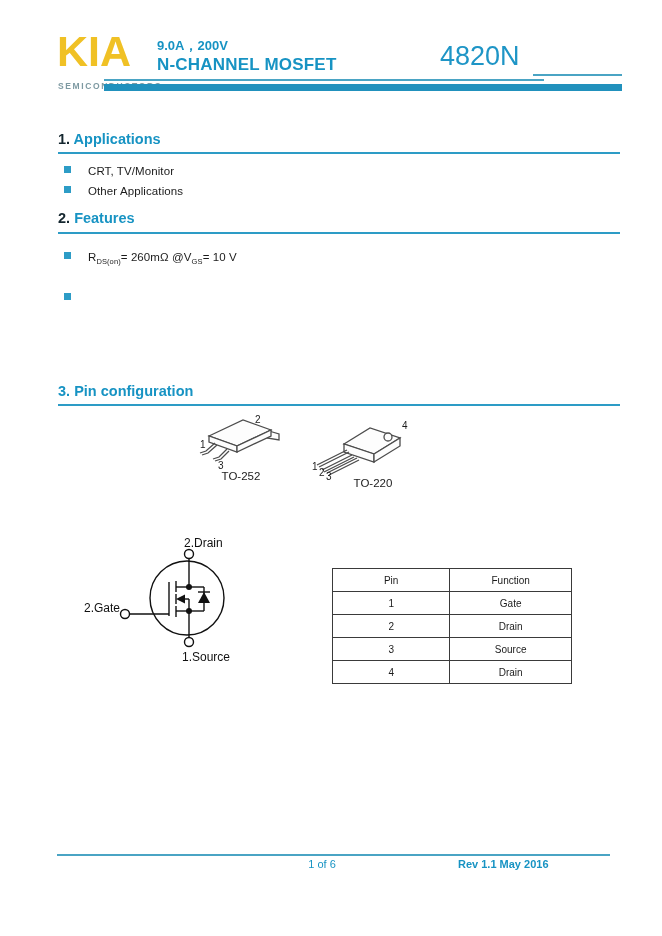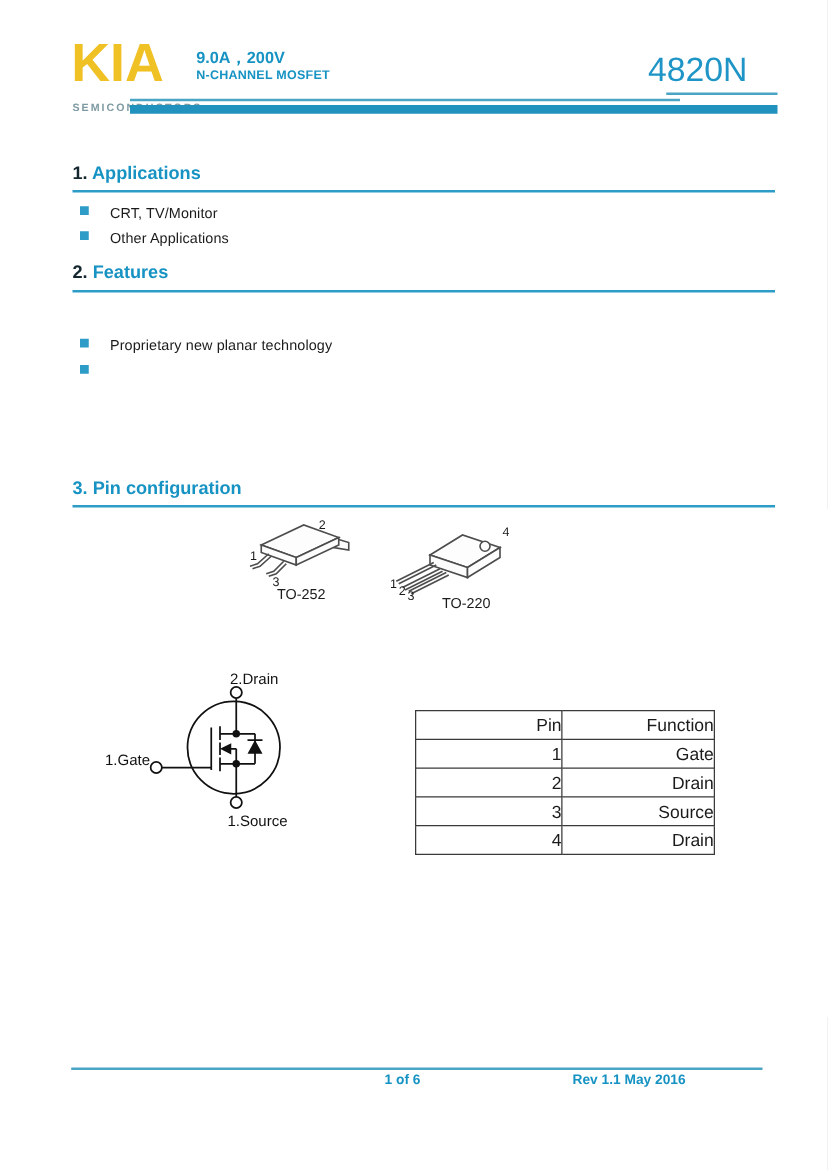--- a/index.html
+++ b/index.html
@@ -3,22 +3,22 @@
 <meta charset="utf-8">
 <style>
   html,body{margin:0;padding:0;background:#e8e8e8;font-family:"Liberation Sans",sans-serif;}
   .page{position:relative;width:662px;height:936px;background:#ffffff;margin:0 auto;overflow:hidden;}
   .abs{position:absolute;}
 
   
   .logo{left:57px;top:30px;font-size:43px;font-weight:800;color:#f0c125;letter-spacing:0px;line-height:1;}
   .logo-sub{left:58px;top:81px;font-size:8.5px;font-weight:700;color:#7e9aa2;letter-spacing:1.6px;}
   .subtitle1{left:157px;top:37px;font-size:13px;font-weight:700;color:#1793c3;}
-  .subtitle2{left:157px;top:55px;font-size:10px;font-weight:700;color:#1793c3;letter-spacing:0.2px;}
-  .partnum{left:440px;top:41px;width:158px;text-align:right;font-size:27px;font-weight:500;color:#1e95c6;}
+  .subtitle2{left:157px;top:55px;font-size:17px;font-weight:700;color:#1793c3;letter-spacing:0.2px;}
+  .partnum{left:440px;top:41px;width:158px;text-align:left;font-size:27px;font-weight:500;color:#1e95c6;}
   .hline-thin{top:79px;left:104px;width:440px;height:2px;background:#4aa4c4;}
   .hline-step{top:74px;left:533px;width:89px;height:2px;background:#4aa4c4;}
   .hbar{top:84px;left:104px;width:518px;height:7px;background:#2191bd;}
 
   
   .sec{left:58px;font-size:14.5px;font-weight:700;}
   .sec .num-dark{color:#14262e;}
   .sec .num-accent{color:#1793c3;}
   .sec .stitle{color:#1793c3;text-align:right;}
   .underline{left:58px;width:562px;height:2px;background:#2d9cc6;}
@@ -36,27 +36,27 @@
   .pinnum{font-size:10px;fill:#1b1b1b;font-family:"Liberation Sans",sans-serif;}
 
   
   .sym-label{font-size:12px;color:#111;}
   .sym-stroke{stroke:#111;stroke-width:1.4;fill:none;}
   .sym-fillb{fill:#111;stroke:none;}
   .ring{fill:#fff;stroke:#111;stroke-width:1.4;}
 
   
   .pin-table{left:332px;top:568px;width:240px;border-collapse:collapse;}
-  .pin-table td,.pin-table th{border:1px solid #3a3a3a;height:22px;font-size:14px;font-weight:400;color:#1b1b1b;text-align:right;padding:0;}
+  .pin-table td,.pin-table th{border:1px solid #3a3a3a;height:22px;font-size:10px;font-weight:400;color:#1b1b1b;text-align:center;padding:0;}
   .pin-table .c1{width:118px;}
   .pin-table .c2{width:122px;}
 
   
   .fline{top:854px;left:57px;width:553px;height:2px;background:#4aa4c4;}
-  .fpage{top:858px;left:282px;width:80px;text-align:center;font-size:11px;font-weight:700;color:#1793c3;}
+  .fpage{top:858px;left:282px;width:80px;text-align:center;font-size:11px;font-weight:400;color:#1793c3;}
   .frev{top:858px;left:458px;width:108px;text-align:left;font-size:11px;font-weight:700;color:#1793c3;}
 </style>
 </head>
 <body>
 
 <div class="page">
 
   <div class="abs logo">KIA</div>
   <div class="abs logo-sub">SEMICONDUCTORS</div>
   <div class="abs subtitle1">9.0A，200V</div>
@@ -78,22 +78,22 @@
   <div class="abs bullet" style="top:164px">
     <span class="sq"></span><span class="btxt">CRT, TV/Monitor</span>
   </div>
 
   <div class="abs sec" style="top:210px">
     <span class="num-dark">2.</span>
     <span class="stitle">Features</span>
   </div>
   <div class="abs underline" style="top:232px"></div>
 
-  <div class="abs bullet" style="top:270px">
-    <span class="sq"></span><span class="btxt">Proprietary new planar technology</span>
+  <div class="abs bullet" style="top:250px">
+    <span class="sq"></span><span class="btxt"><span>R</span><sub>DS(on)</sub><span>= 260mΩ @V</span><sub>GS</sub><span>= 10 V</span></span>
   </div>
   <div class="abs bullet" style="top:291px">
     <span class="sq"></span>
   </div>
 
   <div class="abs sec" style="top:383px">
     <span class="num-accent">3.</span>
     <span class="stitle">Pin configuration</span>
   </div>
   <div class="abs underline" style="top:404px"></div>
@@ -160,21 +160,21 @@
     <circle class="sym-fillb" cx="119" cy="57" r="3"></circle>
     <circle class="sym-fillb" cx="119" cy="81" r="3"></circle>
 
     <line class="sym-stroke" x1="119" y1="57" x2="134" y2="57"></line>
     <line class="sym-stroke" x1="119" y1="81" x2="134" y2="81"></line>
     <line class="sym-stroke" x1="134" y1="57" x2="134" y2="81"></line>
     <polygon class="sym-fillb" points="134,62 128,73 140,73"></polygon>
     <line class="sym-stroke" x1="128" y1="62" x2="140" y2="62"></line>
   </svg>
   <div class="abs sym-label" style="left:184px;top:536px">2.Drain</div>
-  <div class="abs sym-label" style="left:84px;top:601px">1.Gate</div>
+  <div class="abs sym-label" style="left:84px;top:601px">2.Gate</div>
   <div class="abs sym-label" style="left:182px;top:650px">1.Source</div>
 
   <table class="abs pin-table">
     <tbody>
         <tr>
       <td class="c1">Pin</td>
       <td class="c2">Function</td>
     </tr>
     <tr>
       <td>1</td>

